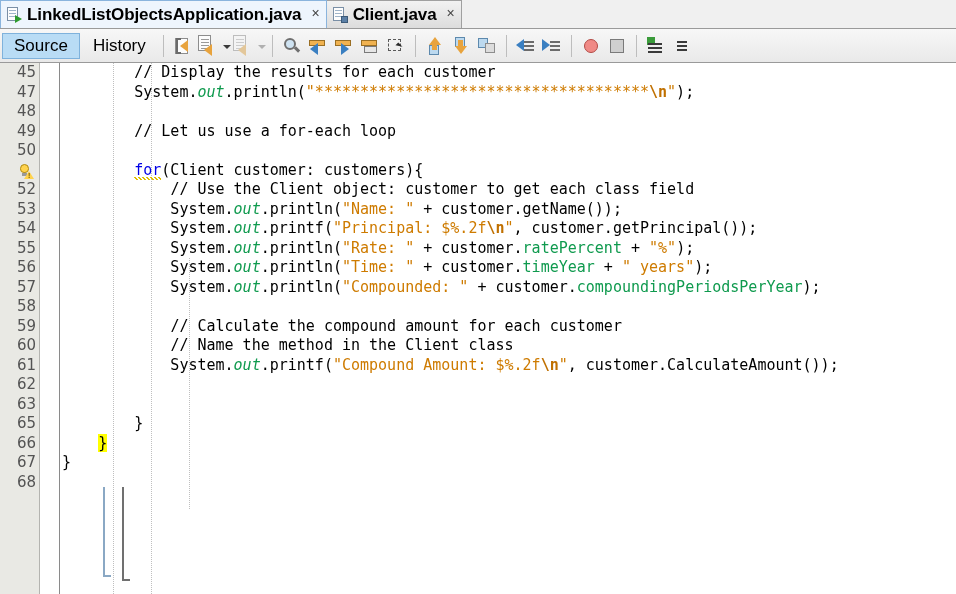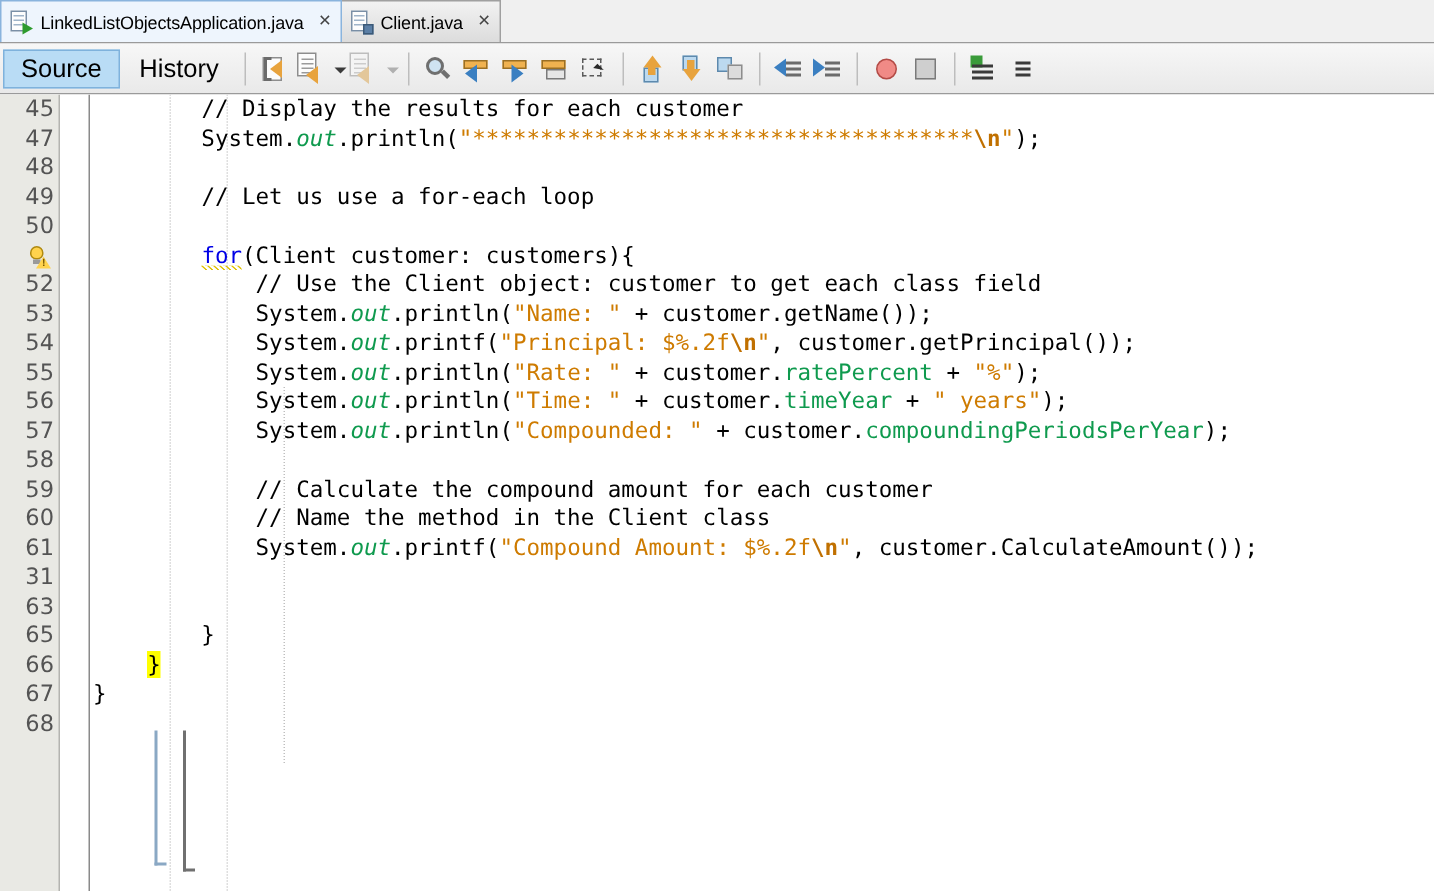--- a/index.html
+++ b/index.html
@@ -43,22 +43,23 @@
     border-color: #8ab4dd;
     z-index: 3;
   }
   .tab.inactive {
     background: #e4e4e4;
     background: linear-gradient(#f2f2f2, #dcdcdc);
     margin-left: -1px;
     margin-top: 42px;
   }
   .tab-label {
-    font-size: 12px;
+    font-size: 17px;
     letter-spacing: -0.1px;
+    font-weight: bold;
   }
   .tab-close {
     font-size: 14px;
     color: #444;
     margin-left: 10px;
     line-height: 1;
     padding-bottom: 3px;
   }
   .file-icon {
     width: 16px;
@@ -536,20 +537,20 @@
       <div class="row"><span class="lineno">52</span><span class="code"><span>            </span><span class="cm">// Use the Client object: customer to get each class field</span></span></div>
       <div class="row"><span class="lineno">53</span><span class="code"><span>            System.</span><span class="fldi">out</span><span>.println(</span><span class="st">"Name: "</span><span> + customer.getName());</span></span></div>
       <div class="row"><span class="lineno">54</span><span class="code"><span>            System.</span><span class="fldi">out</span><span>.printf(</span><span class="st">"Principal: $%.2f</span><span class="esc">\n</span><span class="st">"</span><span>, customer.getPrincipal());</span></span></div>
       <div class="row"><span class="lineno">55</span><span class="code"><span>            System.</span><span class="fldi">out</span><span>.println(</span><span class="st">"Rate: "</span><span> + customer.</span><span class="fld">ratePercent</span><span> + </span><span class="st">"%"</span><span>);</span></span></div>
       <div class="row"><span class="lineno">56</span><span class="code"><span>            System.</span><span class="fldi">out</span><span>.println(</span><span class="st">"Time: "</span><span> + customer.</span><span class="fld">timeYear</span><span> + </span><span class="st">" years"</span><span>);</span></span></div>
       <div class="row"><span class="lineno">57</span><span class="code"><span>            System.</span><span class="fldi">out</span><span>.println(</span><span class="st">"Compounded: "</span><span> + customer.</span><span class="fld">compoundingPeriodsPerYear</span><span>);</span></span></div>
       <div class="row"><span class="lineno">58</span><span class="code"></span></div>
       <div class="row"><span class="lineno">59</span><span class="code"><span>            </span><span class="cm">// Calculate the compound amount for each customer</span></span></div>
       <div class="row"><span class="lineno">60</span><span class="code"><span>            </span><span class="cm">// Name the method in the Client class</span></span></div>
       <div class="row"><span class="lineno">61</span><span class="code"><span>            System.</span><span class="fldi">out</span><span>.printf(</span><span class="st">"Compound Amount: $%.2f</span><span class="esc">\n</span><span class="st">"</span><span>, customer.CalculateAmount());</span></span></div>
-      <div class="row"><span class="lineno">31</span><span class="code"></span></div>
+      <div class="row"><span class="lineno">62</span><span class="code"></span></div>
       <div class="row"><span class="lineno">63</span></div>
       <div class="row"><span class="lineno">65</span><span class="code"><span>        }</span></span></div>
       <div class="row"><span class="lineno">66</span><span class="code"><span>    </span><span class="hl">}</span></span></div>
       <div class="row"><span class="lineno">67</span><span class="code"><span>}</span></span></div>
       <div class="row"><span class="lineno">68</span><span class="code"></span></div>
     </div>
 </div>
 
 </body></html>

